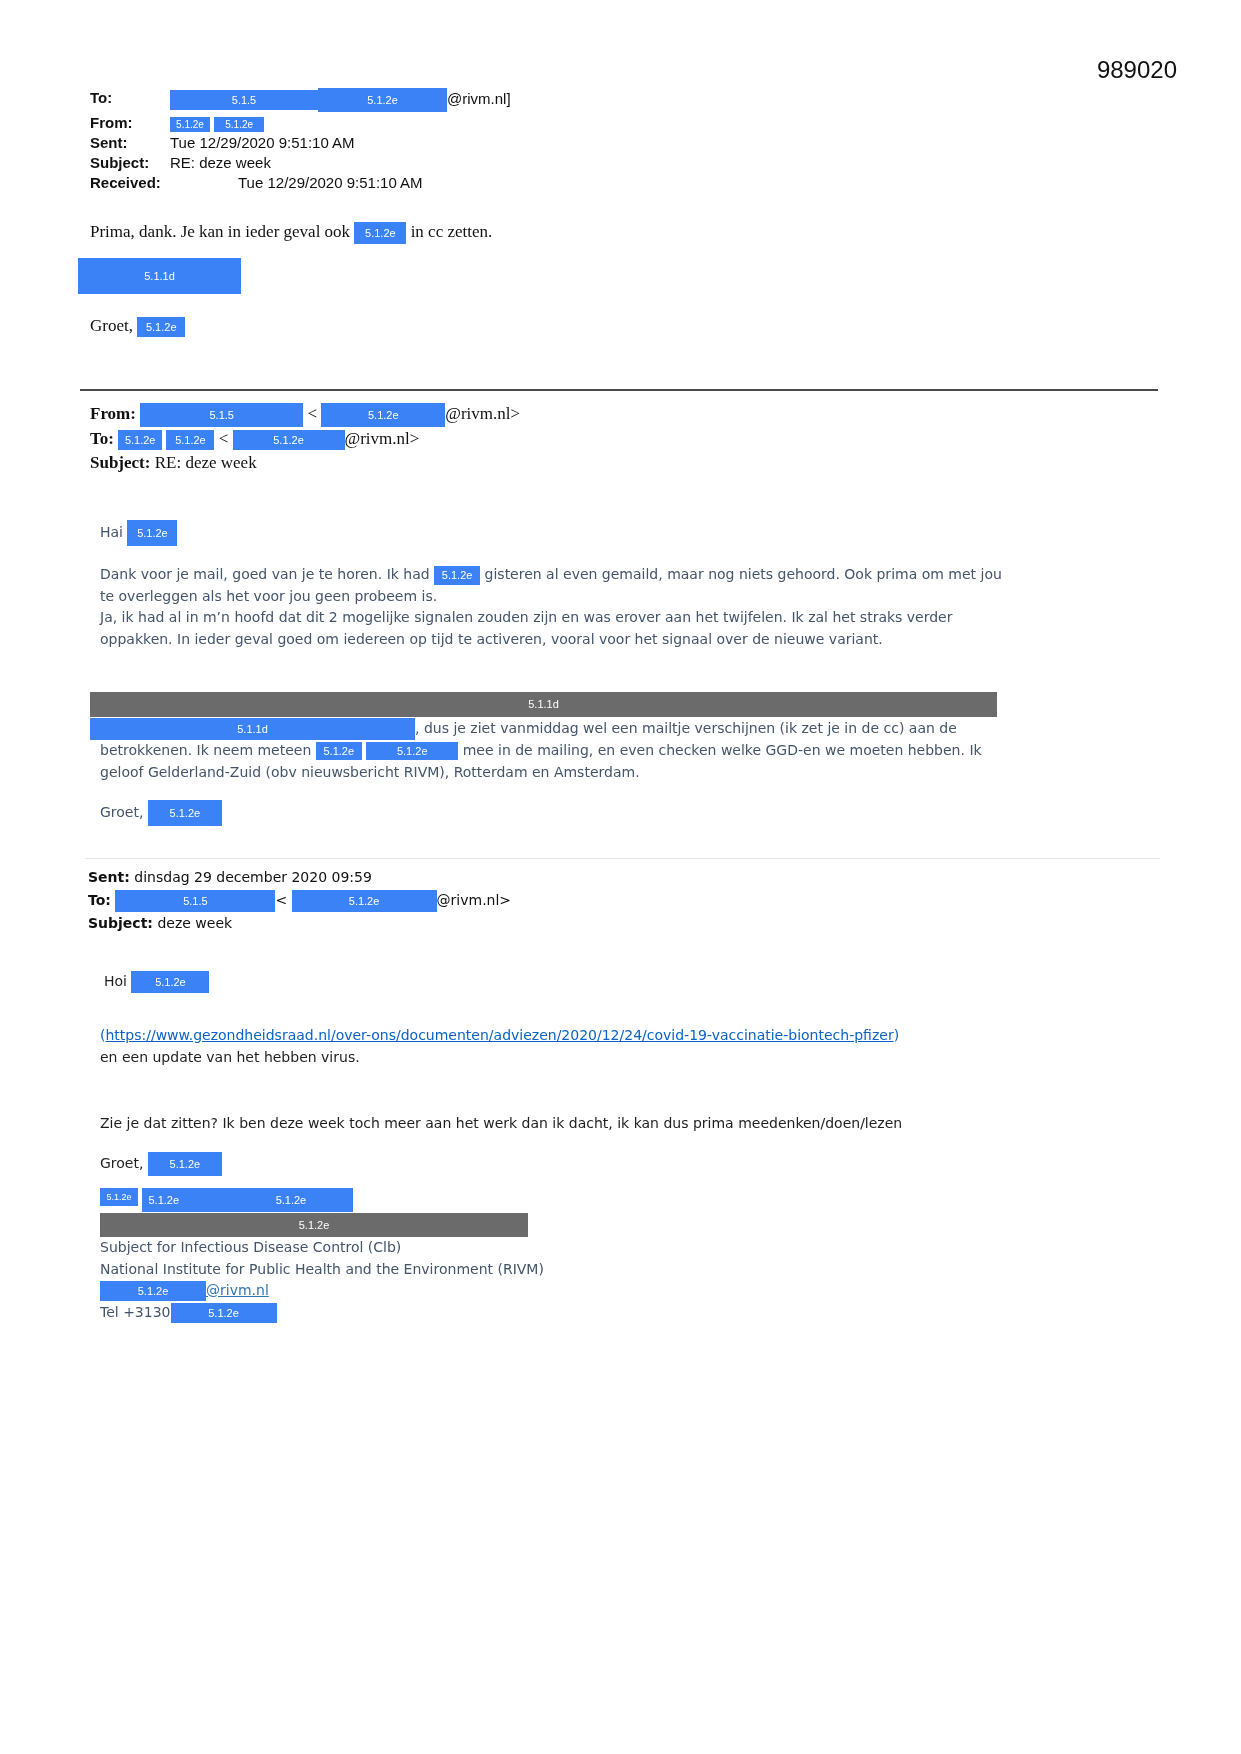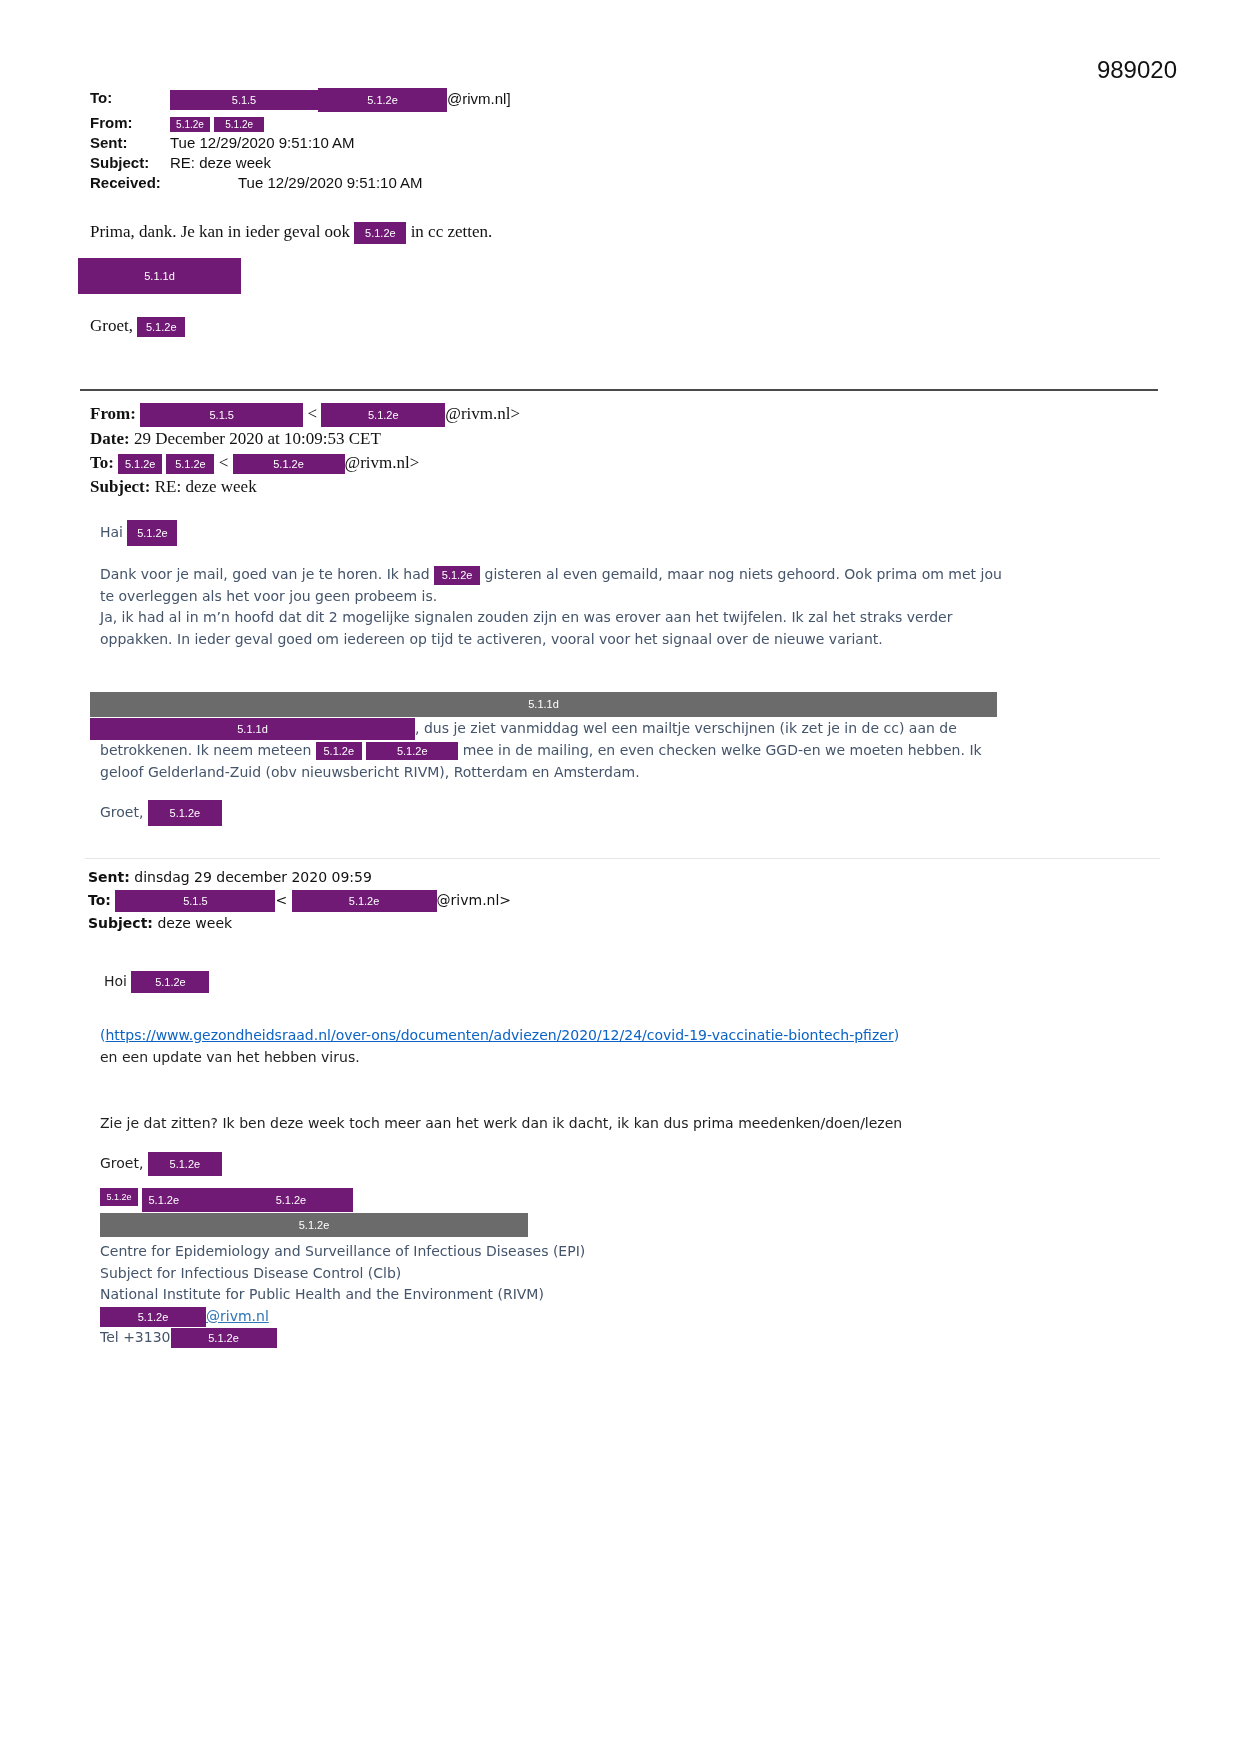--- a/index.html
+++ b/index.html
@@ -19,21 +19,21 @@
   .bl{font-weight:700;}
 
   
   .e3h{font-family:"DejaVu Sans",sans-serif;font-size:14px;color:#111;line-height:23px;}
 
   .body1{font-family:"Liberation Serif",serif;font-size:17px;color:#111;}
   .body2{font-family:"DejaVu Sans",sans-serif;font-size:14px;color:#44546a;line-height:21.5px;}
   .body3{font-family:"DejaVu Sans",sans-serif;font-size:14px;color:#1f1f1f;line-height:22px;}
   .sig{font-family:"DejaVu Sans",sans-serif;font-size:14px;color:#44546a;line-height:21.5px;}
 
-  .redact{display:inline-block;background:#701a75;color:#fff;
+  .redact{display:inline-block;background:#3b82f6;color:#fff;
     font-family:"Liberation Sans",sans-serif;font-size:11px;text-align:center;
     vertical-align:middle;overflow:hidden;white-space:nowrap;}
   .rh15{height:15px;line-height:15px;}
   .rh18{height:18px;line-height:18px;}
   .rh19{height:19px;line-height:19px;}
   .rh20{height:20px;line-height:20px;}
   .rh22{height:22px;line-height:22px;}
   .rh24{height:24px;line-height:24px;}
   .rh26{height:26px;line-height:26px;}
   .rh36{height:36px;line-height:36px;}
@@ -95,24 +95,20 @@
   </div>
 
   <div class="abs sep1" style="left:80px;top:389px;width:1078px;"></div>
 
   <section class="abs e2h" style="left:90px;top:402px;width:1080px;">
     <div class="hrow">
       <span class="bl">From:</span>
       <span class="redact rh24" style="width:163px;">5.1.5</span>
       <span>&lt;</span>
       <span class="redact rh24" style="width:124px;">5.1.2e</span><span>@rivm.nl&gt;</span>
-    </div>
-    <div class="hrow">
-      <span class="bl">Date:</span>
-      <span>29 December 2020 at 10:09:53 CET</span>
     </div>
     <div class="hrow">
       <span class="bl">To:</span>
       <span class="redact rh20" style="width:44px;">5.1.2e</span>
       <span class="redact rh20" style="width:48px;">5.1.2e</span>
       <span>&lt;</span>
       <span class="redact rh20" style="width:112px;">5.1.2e</span><span>@rivm.nl&gt;</span>
     </div>
     <div class="hrow">
       <span class="bl">Subject:</span>
@@ -179,20 +175,19 @@
   <div class="abs body3 nowrap" style="left:100px;top:1112px;">Zie je dat zitten? Ik ben deze week toch meer aan het werk dan ik dacht, ik kan dus prima meedenken/doen/lezen</div>
 
   <div class="abs body3" style="left:100px;top:1152px;">
     <span>Groet,</span>
     <span class="redact rh24" style="width:74px;">5.1.2e</span>
   </div>
 
   <section class="abs sig" style="left:100px;top:1188px;width:960px;">
     <div><span class="redact rh18 rf9" style="width:38px;vertical-align:top;">5.1.2e</span> <span class="redact rh24" style="width:86px;vertical-align:top;text-align:left;padding-left:6px;box-sizing:border-box;">5.1.2e</span><span class="redact rh24" style="width:125px;vertical-align:top;">5.1.2e</span></div>
     <div class="barblock" style="width:428px;height:24px;line-height:24px;margin-top:1px;">5.1.2e</div>
-    <div style="margin-top:4px;">Centre for Epidemiology and Surveillance of Infectious Diseases (EPI)</div>
     <div>Subject for Infectious Disease Control (Clb)</div>
     <div>National Institute for Public Health and the Environment (RIVM)</div>
     <div><span class="redact rh20" style="width:106px;">5.1.2e</span><a class="siglink">@rivm.nl</a></div>
     <div><span>Tel +3130</span><span class="redact rh20" style="width:106px;">5.1.2e</span></div>
   </section>
 
 </div>
 
 </body></html>

